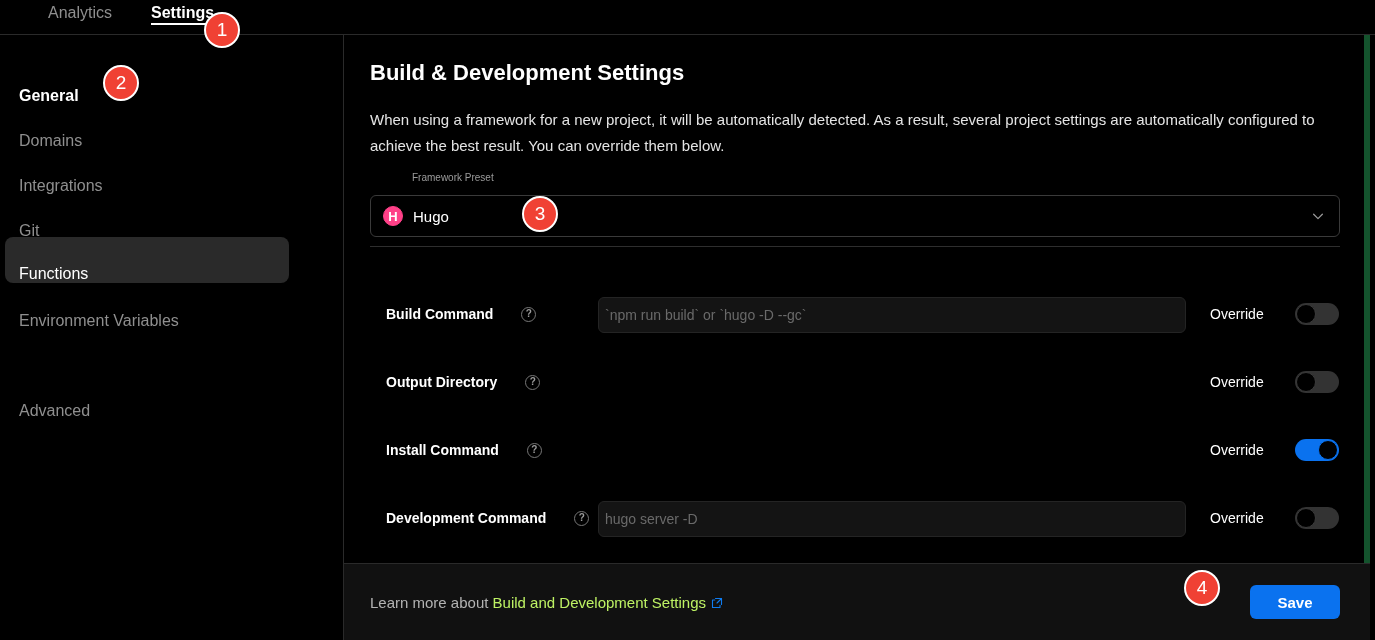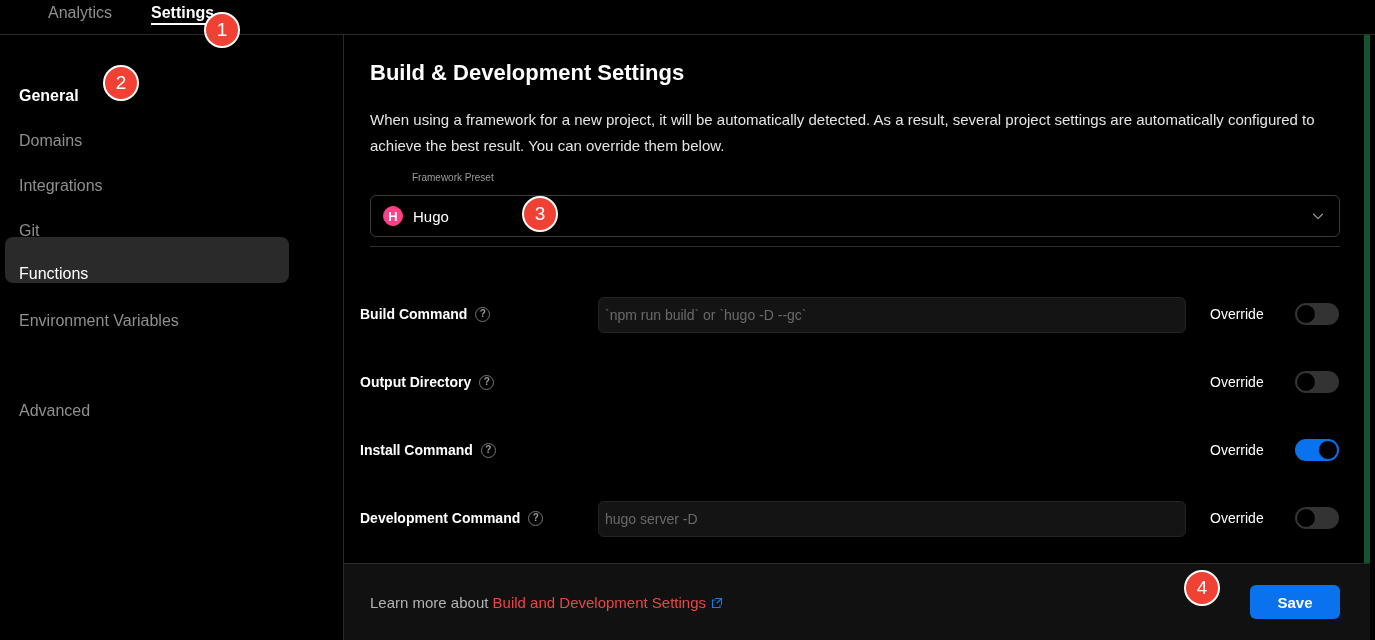--- a/index.html
+++ b/index.html
@@ -105,24 +105,25 @@
   }
 
   .divider {
     position: absolute; left: 26px; top: 211px;
     width: 970px; height: 1px; background: #2e2e2e;
   }
 
   
   .row { position: absolute; left: 0; width: 1026px; height: 34px; }
   .row-label {
-    position: absolute; left: 16px; top: 0;
+    position: absolute; left: 42px; top: 0;
     height: 34px; display: flex; align-items: center;
     font-size: 14px; font-weight: bold; color: #ffffff;
     white-space: nowrap;
+    gap: 20px;
   }
   .help-icon {
     display: inline-flex; align-items: center; justify-content: center;
     width: 15px; height: 15px; border-radius: 50%;
     border: 1px solid #777;
     color: #9b9b9b; font-size: 10px;
     margin-left: 8px; cursor: pointer;
     line-height: 1;
   }
   .row-input {
@@ -172,21 +173,21 @@
     background: #111111;
     border-top: 1px solid #2a2a2a;
     display: flex; align-items: center;
   }
   .footer-text {
     position: absolute; left: 26px;
     font-size: 15px; color: #b3b3b3;
     white-space: nowrap;
   }
   .footer-link {
-    color: #ef4444; text-decoration: none; cursor: pointer; text-align: center;
+    color: #bef264; text-decoration: none; cursor: pointer; text-align: center;
   }
   .ext-icon {
     display: inline-block; width: 12px; height: 12px;
     margin-left: 5px; vertical-align: -1px;
   }
   .save-btn {
     position: absolute; right: 30px;
     width: 90px; height: 34px;
     background: #0a72ef;
     border: none; border-radius: 6px;

